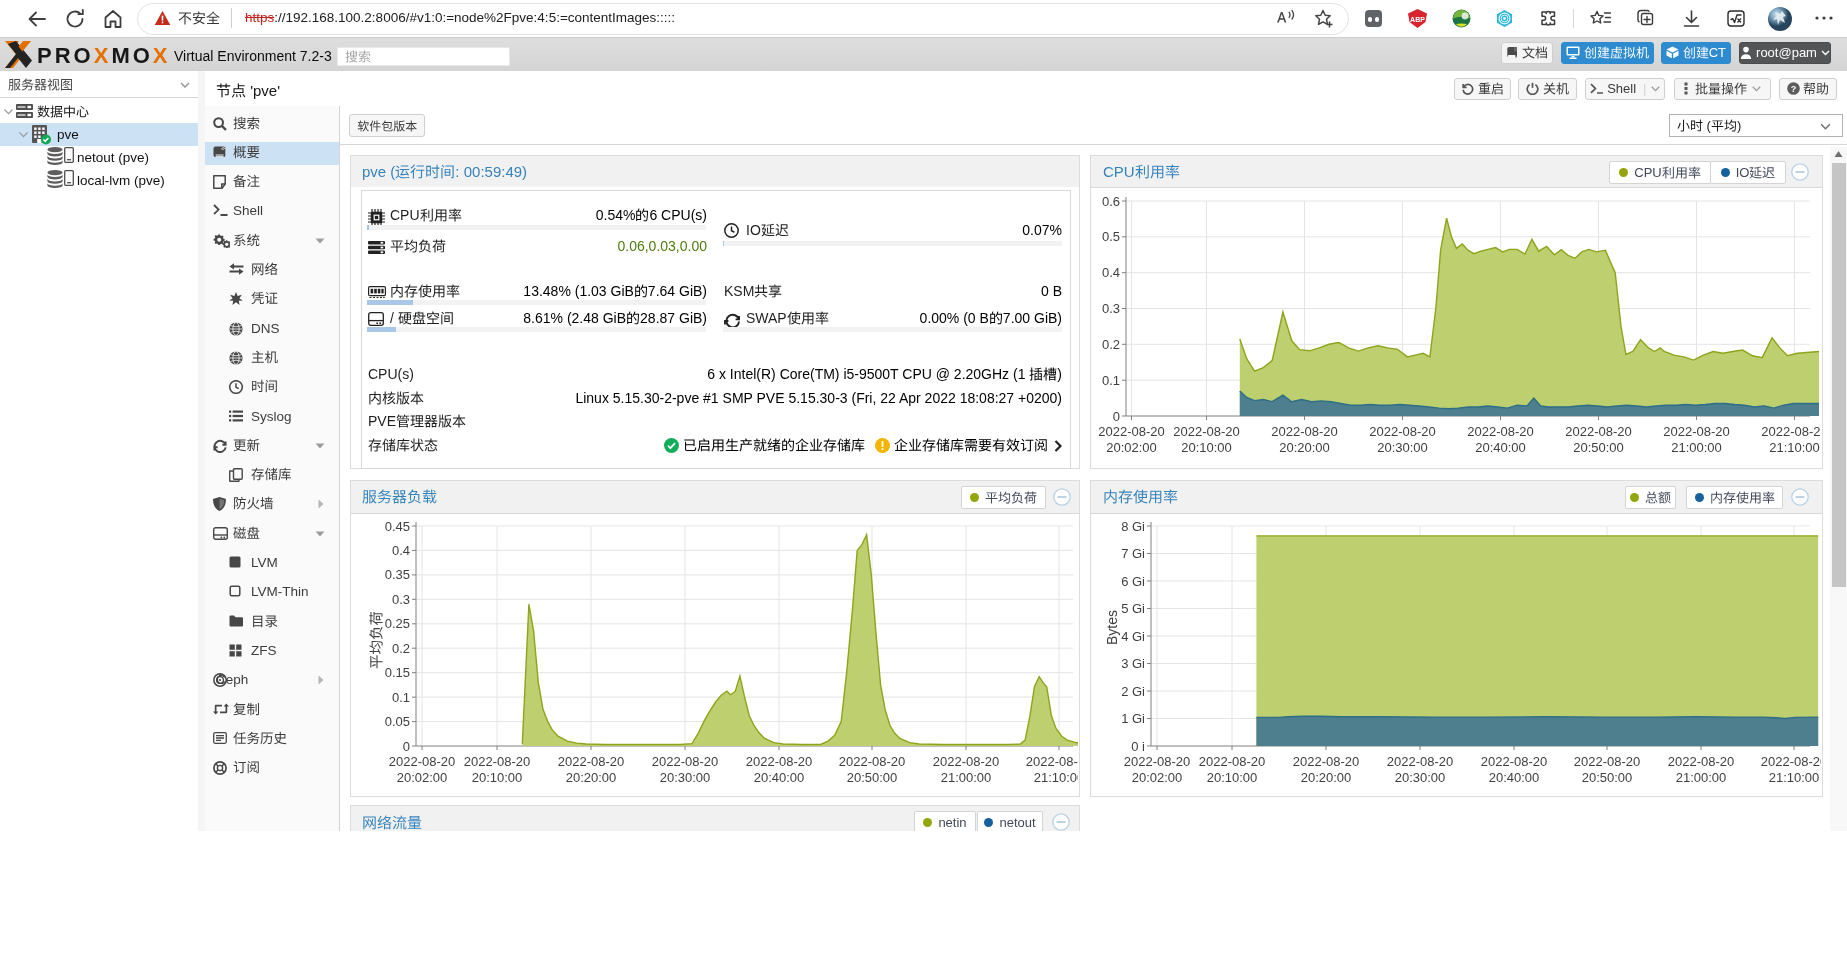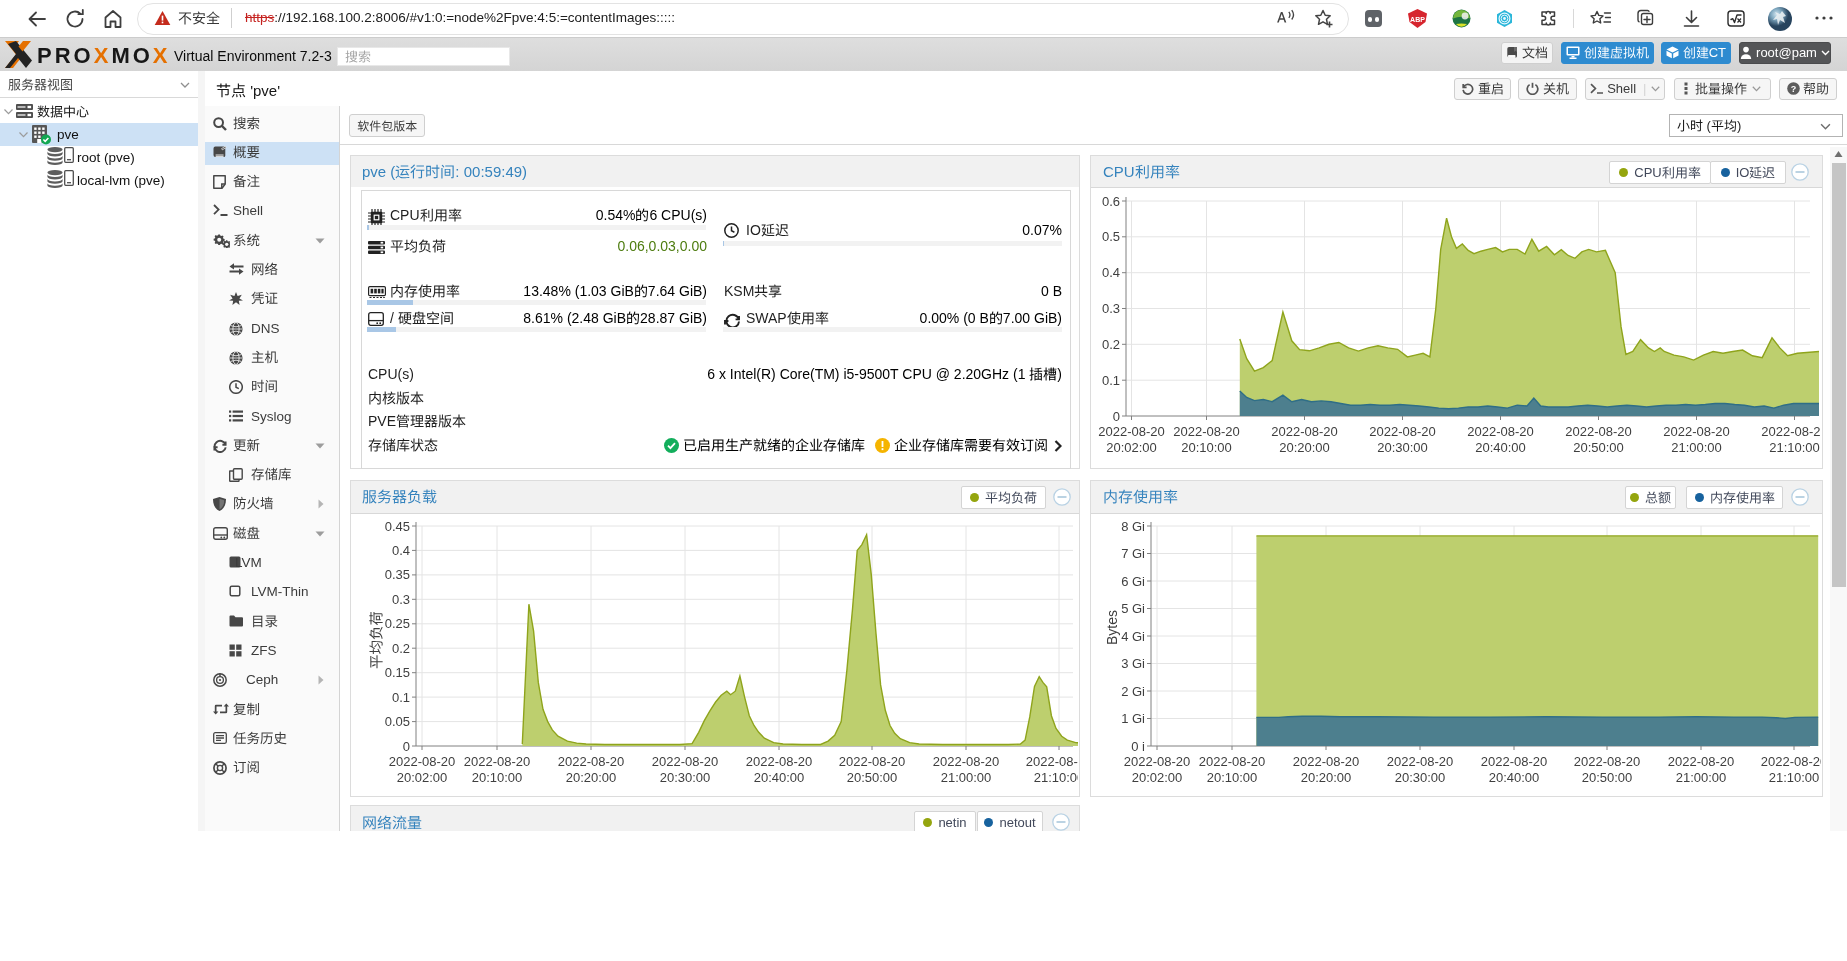--- a/index.html
+++ b/index.html
@@ -336,21 +336,21 @@
         <ellipse cx="8" cy="2.6" rx="7.6" ry="2.6"></ellipse>
         <path d="M0.4 4.4 a7.6 2.6 0 0 0 15.2 0 v2.4 a7.6 2.6 0 0 1 -15.2 0 Z"></path>
         <path d="M0.4 8.8 a7.6 2.6 0 0 0 15.2 0 v2.4 a7.6 2.6 0 0 1 -15.2 0 Z"></path>
         <path d="M0.4 13.2 a7.6 2.6 0 0 0 15.2 0 v2.2 a7.6 2.6 0 0 1 -15.2 0 Z"></path>
       </g>
     </svg>
     <svg class="ab" style="left:64px;top:147px" width="10" height="16" viewBox="0 0 10 16" fill="none" stroke="#4e4e4e" stroke-width="1.3">
       <rect x="0.7" y="0.7" width="8.6" height="14.6" rx="1"></rect>
       <path d="M3 12.7 h4"></path>
     </svg>
-    <div class="ab" style="left:77px;top:150px;color:#111;font-size:13.5px">root (pve)</div>
+    <div class="ab" style="left:77px;top:150px;color:#111;font-size:13.5px">netout (pve)</div>
     <svg class="ab" style="left:47px;top:170px" width="16" height="18" viewBox="0 0 16 18">
       <g fill="#5d5d5d">
         <ellipse cx="8" cy="2.6" rx="7.6" ry="2.6"></ellipse>
         <path d="M0.4 4.4 a7.6 2.6 0 0 0 15.2 0 v2.4 a7.6 2.6 0 0 1 -15.2 0 Z"></path>
         <path d="M0.4 8.8 a7.6 2.6 0 0 0 15.2 0 v2.4 a7.6 2.6 0 0 1 -15.2 0 Z"></path>
         <path d="M0.4 13.2 a7.6 2.6 0 0 0 15.2 0 v2.2 a7.6 2.6 0 0 1 -15.2 0 Z"></path>
       </g>
     </svg>
     <svg class="ab" style="left:64px;top:170px" width="10" height="16" viewBox="0 0 10 16" fill="none" stroke="#4e4e4e" stroke-width="1.3">
       <rect x="0.7" y="0.7" width="8.6" height="14.6" rx="1"></rect>
@@ -540,21 +540,21 @@
     <div class="ab" style="left:233px;top:526px;color:#3c3c3c"><svg class="zh" style="width:27.0px;height:14px;" viewBox="0 -880 2000 1000">
         <use href="#g78c1" x="0"></use>
         <use href="#g76d8" x="1000"></use>
       </svg></div>
     <svg class="ab" style="left:315px;top:531px" width="10" height="6" viewBox="0 0 10 6">
       <path d="M0.5 0.5 H9.5 L5 5.5 Z" fill="#9d9d9d"></path>
     </svg>
     <svg class="ab" style="left:229px;top:556px" width="12" height="12" viewBox="0 0 12 12">
       <rect x="0.5" y="0.5" width="11" height="11" rx="1.5" fill="#474747"></rect>
     </svg>
-    <div class="ab" style="left:235px;top:555px;color:#3c3c3c;font-size:13.5px">LVM</div>
+    <div class="ab" style="left:251px;top:555px;color:#3c3c3c;font-size:13.5px">LVM</div>
     <svg class="ab" style="left:229px;top:585px" width="12" height="12" viewBox="0 0 12 12">
       <rect x="1.2" y="1.2" width="9.6" height="9.6" rx="1.5" fill="none" stroke="#474747" stroke-width="1.5"></rect>
     </svg>
     <div class="ab" style="left:251px;top:584px;color:#3c3c3c;font-size:13.5px">LVM-Thin</div>
     <svg class="ab" style="left:229px;top:615px" width="14" height="12" viewBox="0 0 14 12" fill="#474747">
       <path d="M0.5 1.5 a1 1 0 0 1 1-1 H5 l1.5 1.8 H13 a1 1 0 0 1 1 1 V10.5 a1 1 0 0 1 -1 1 H1.5 a1 1 0 0 1 -1-1 Z"></path>
     </svg>
     <div class="ab" style="left:251px;top:614px;color:#3c3c3c"><svg class="zh" style="width:27.0px;height:14px;" viewBox="0 -880 2000 1000">
         <use href="#g76ee" x="0"></use>
         <use href="#g5f55" x="1000"></use>
@@ -565,21 +565,21 @@
       <rect x="0.5" y="7.2" width="5.3" height="5.3"></rect>
       <rect x="7.2" y="7.2" width="5.3" height="5.3"></rect>
     </svg>
     <div class="ab" style="left:251px;top:643px;color:#3c3c3c;font-size:13.5px">ZFS</div>
     <svg class="ab" style="left:213px;top:673px" width="14" height="14" viewBox="0 0 14 14" fill="none" stroke="#474747">
       <circle cx="7" cy="7" r="6.2" stroke-width="1.5"></circle>
       <circle cx="7" cy="7" r="3.4" stroke-width="1.3"></circle>
       <circle cx="7" cy="7" r="1.1" fill="#474747" stroke="none"></circle>
       <path d="M7 0.8 V3.6" stroke-width="1.5"></path>
     </svg>
-    <div class="ab" style="left:246px;top:672px;color:#3c3c3c;font-size:13.5px">Ceph</div>
+    <div class="ab" style="left:216px;top:672px;color:#3c3c3c;font-size:13.5px">Ceph</div>
     <svg class="ab" style="left:318px;top:675px" width="6" height="10" viewBox="0 0 6 10">
       <path d="M0.5 0.5 V9.5 L5.5 5 Z" fill="#b5b5b5"></path>
     </svg>
     <svg class="ab" style="left:213px;top:703px" width="16" height="12" viewBox="0 0 16 12" fill="#474747">
       <path d="M3.5 8.5 V3.5 H9 V1.8 H3 a1.2 1.2 0 0 0 -1.2 1.2 V8.5 H0 L2.7 11.5 L5.4 8.5 Z"></path>
       <path d="M12.5 3.5 V8.5 H7 V10.2 H13 a1.2 1.2 0 0 0 1.2-1.2 V3.5 H16 L13.3 0.5 L10.6 3.5 Z"></path>
     </svg>
     <div class="ab" style="left:233px;top:702px;color:#3c3c3c"><svg class="zh" style="width:27.0px;height:14px;" viewBox="0 -880 2000 1000">
         <use href="#g590d" x="0"></use>
         <use href="#g5236" x="1000"></use>
@@ -744,20 +744,21 @@
     <div class="ab" style="left:368px;top:366px;width:694px;text-align:right;font-size:14px;color:#000">6 x Intel(R) Core(TM) i5-9500T CPU @ 2.20GHz (1 <svg class="zh" style="width:28.0px;height:14px;" viewBox="0 -880 2000 1000">
         <use href="#g63d2" x="0"></use>
         <use href="#g69fd" x="1000"></use>
       </svg>)</div>
     <div class="ab" style="left:368px;top:390px;font-size:14px;color:#1f1f1f"><svg class="zh" style="width:56.0px;height:14px;" viewBox="0 -880 4000 1000">
         <use href="#g5185" x="0"></use>
         <use href="#g6838" x="1000"></use>
         <use href="#g7248" x="2000"></use>
         <use href="#g672c" x="3000"></use>
       </svg></div>
+    <div class="ab" style="left:368px;top:390px;width:694px;text-align:right;font-size:14px;color:#000">Linux 5.15.30-2-pve #1 SMP PVE 5.15.30-3 (Fri, 22 Apr 2022 18:08:27 +0200)</div>
     <div class="ab" style="left:368px;top:413px;font-size:14px;color:#1f1f1f">PVE<svg class="zh" style="width:70.0px;height:14px;" viewBox="0 -880 5000 1000">
         <use href="#g7ba1" x="0"></use>
         <use href="#g7406" x="1000"></use>
         <use href="#g5668" x="2000"></use>
         <use href="#g7248" x="3000"></use>
         <use href="#g672c" x="4000"></use>
       </svg></div>
     <div class="ab" style="left:368px;top:437px;font-size:14px;color:#1f1f1f"><svg class="zh" style="width:70.0px;height:14px;" viewBox="0 -880 5000 1000">
         <use href="#g5b58" x="0"></use>
         <use href="#g50a8" x="1000"></use>

